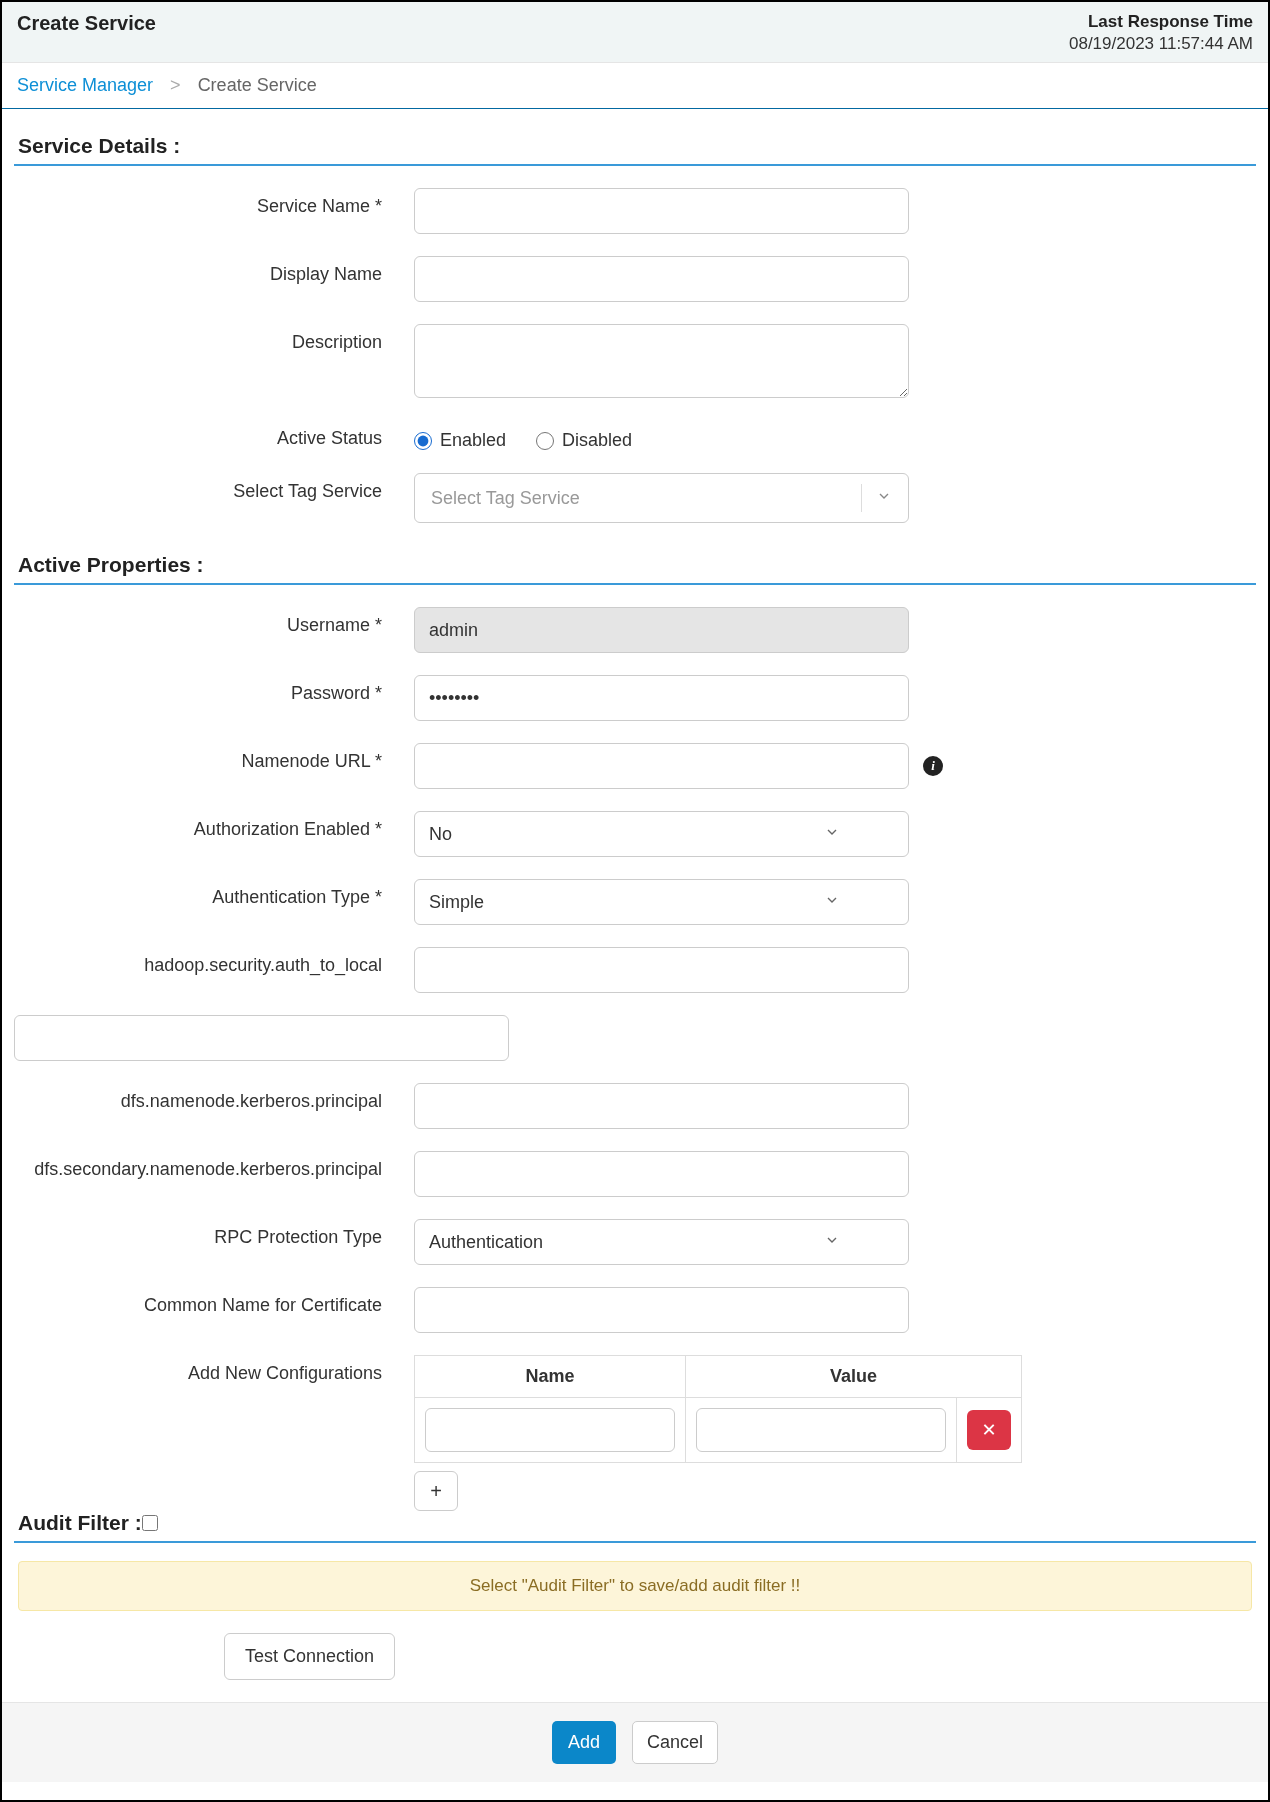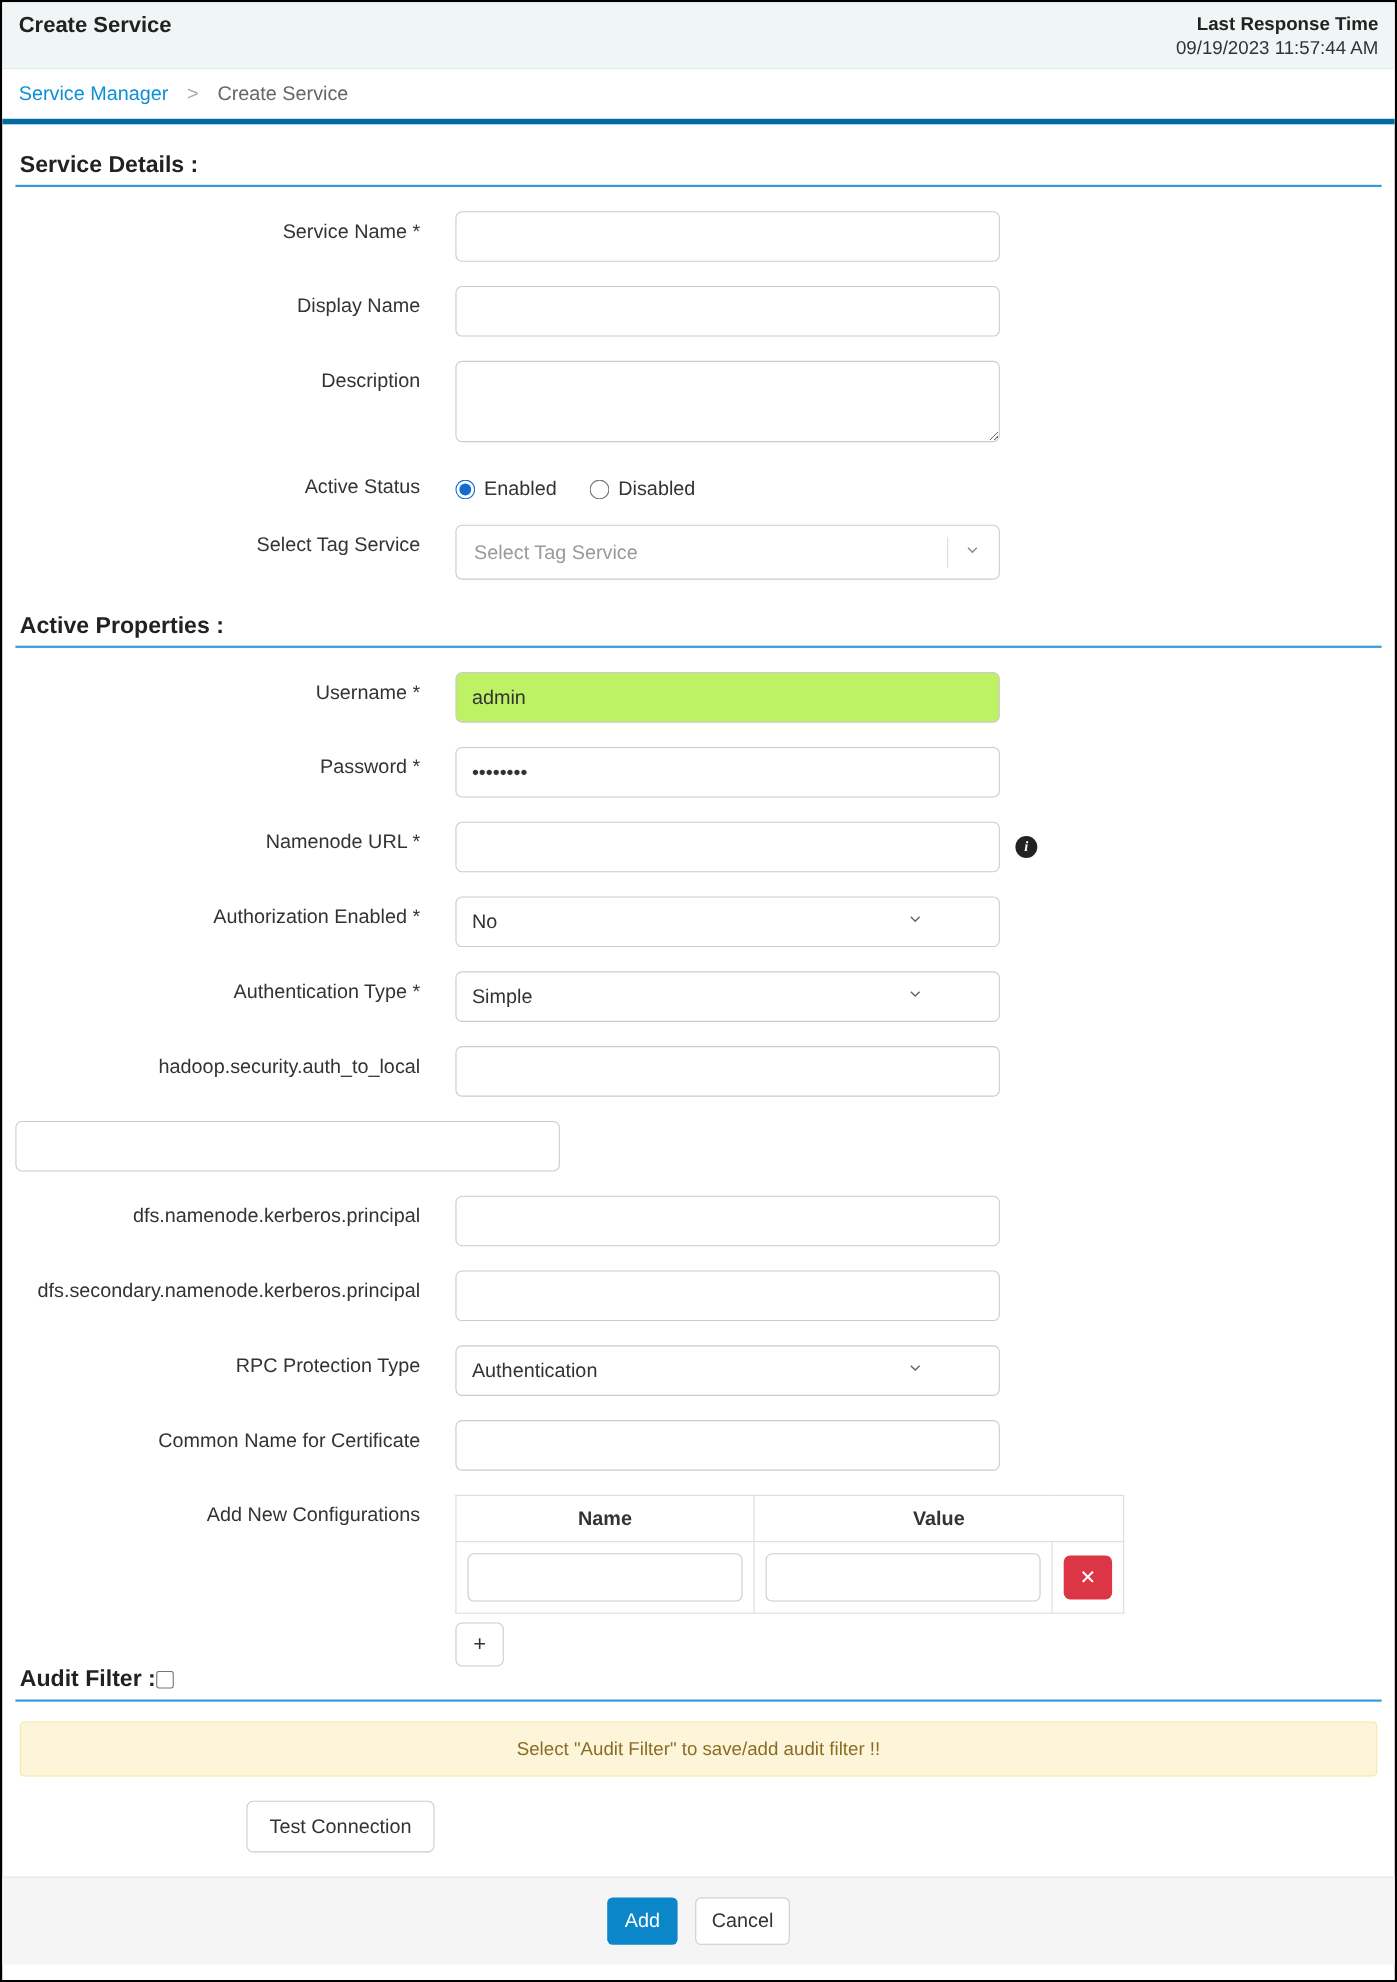--- a/index.html
+++ b/index.html
@@ -23,21 +23,21 @@
   .header-title {
     font-size: 20px;
     font-weight: 700;
     color: #222;
   }
   .header-right { text-align: right; }
   .last-response-label { font-size: 17px; font-weight: 700; color: #222; }
   .last-response-time { font-size: 17px; color: #333; margin-top:2px; }
   .breadcrumb {
     background: #fff;
-    border-bottom: 5px solid #0369a1;
+    border-bottom: 1px solid #0369a1;
     padding: 12px 15px;
     font-size: 18px;
     color: #666;
   }
   .breadcrumb a { color: #0d8fd6; text-decoration: none; }
   .breadcrumb .sep { margin: 0 12px; color: #aaa; }
   .breadcrumb .current { color: #666; }
   .content { padding: 15px 12px 0 12px; }
   .section-title {
     font-size: 21px;
@@ -67,21 +67,21 @@
   .text-input, .textarea-input, .select-input {
     width: 495px;
     border: 1px solid #ccc;
     border-radius: 6px;
     font-size: 18px;
     padding: 10px 14px;
     background: #fff;
     color:#333;
   }
   .text-input { height: 46px; }
-  .text-input.highlight { background: #bef264; }
+  .text-input.highlight { background: #e5e5e5; }
   .textarea-input { height: 74px; resize: both; }
   .select-box {
     width: 495px;
     height: 50px;
     border: 1px solid #ccc;
     border-radius: 6px;
     display: flex;
     align-items:center;
     justify-content:space-between;
     padding: 0 16px;
@@ -172,21 +172,21 @@
   }
   .caret-svg { width:16px; height:16px; }
 </style>
 </head>
 <body>
 
 <div class="header">
   <div class="header-title">Create Service</div>
   <div class="header-right">
     <div class="last-response-label">Last Response Time</div>
-    <div class="last-response-time">09/19/2023 11:57:44 AM</div>
+    <div class="last-response-time">08/19/2023 11:57:44 AM</div>
   </div>
 </div>
 
 <div class="breadcrumb">
   <a href="#">Service Manager</a>
   <span class="sep">&gt;</span>
   <span class="current">Create Service</span>
 </div>
 
 <div class="content">

